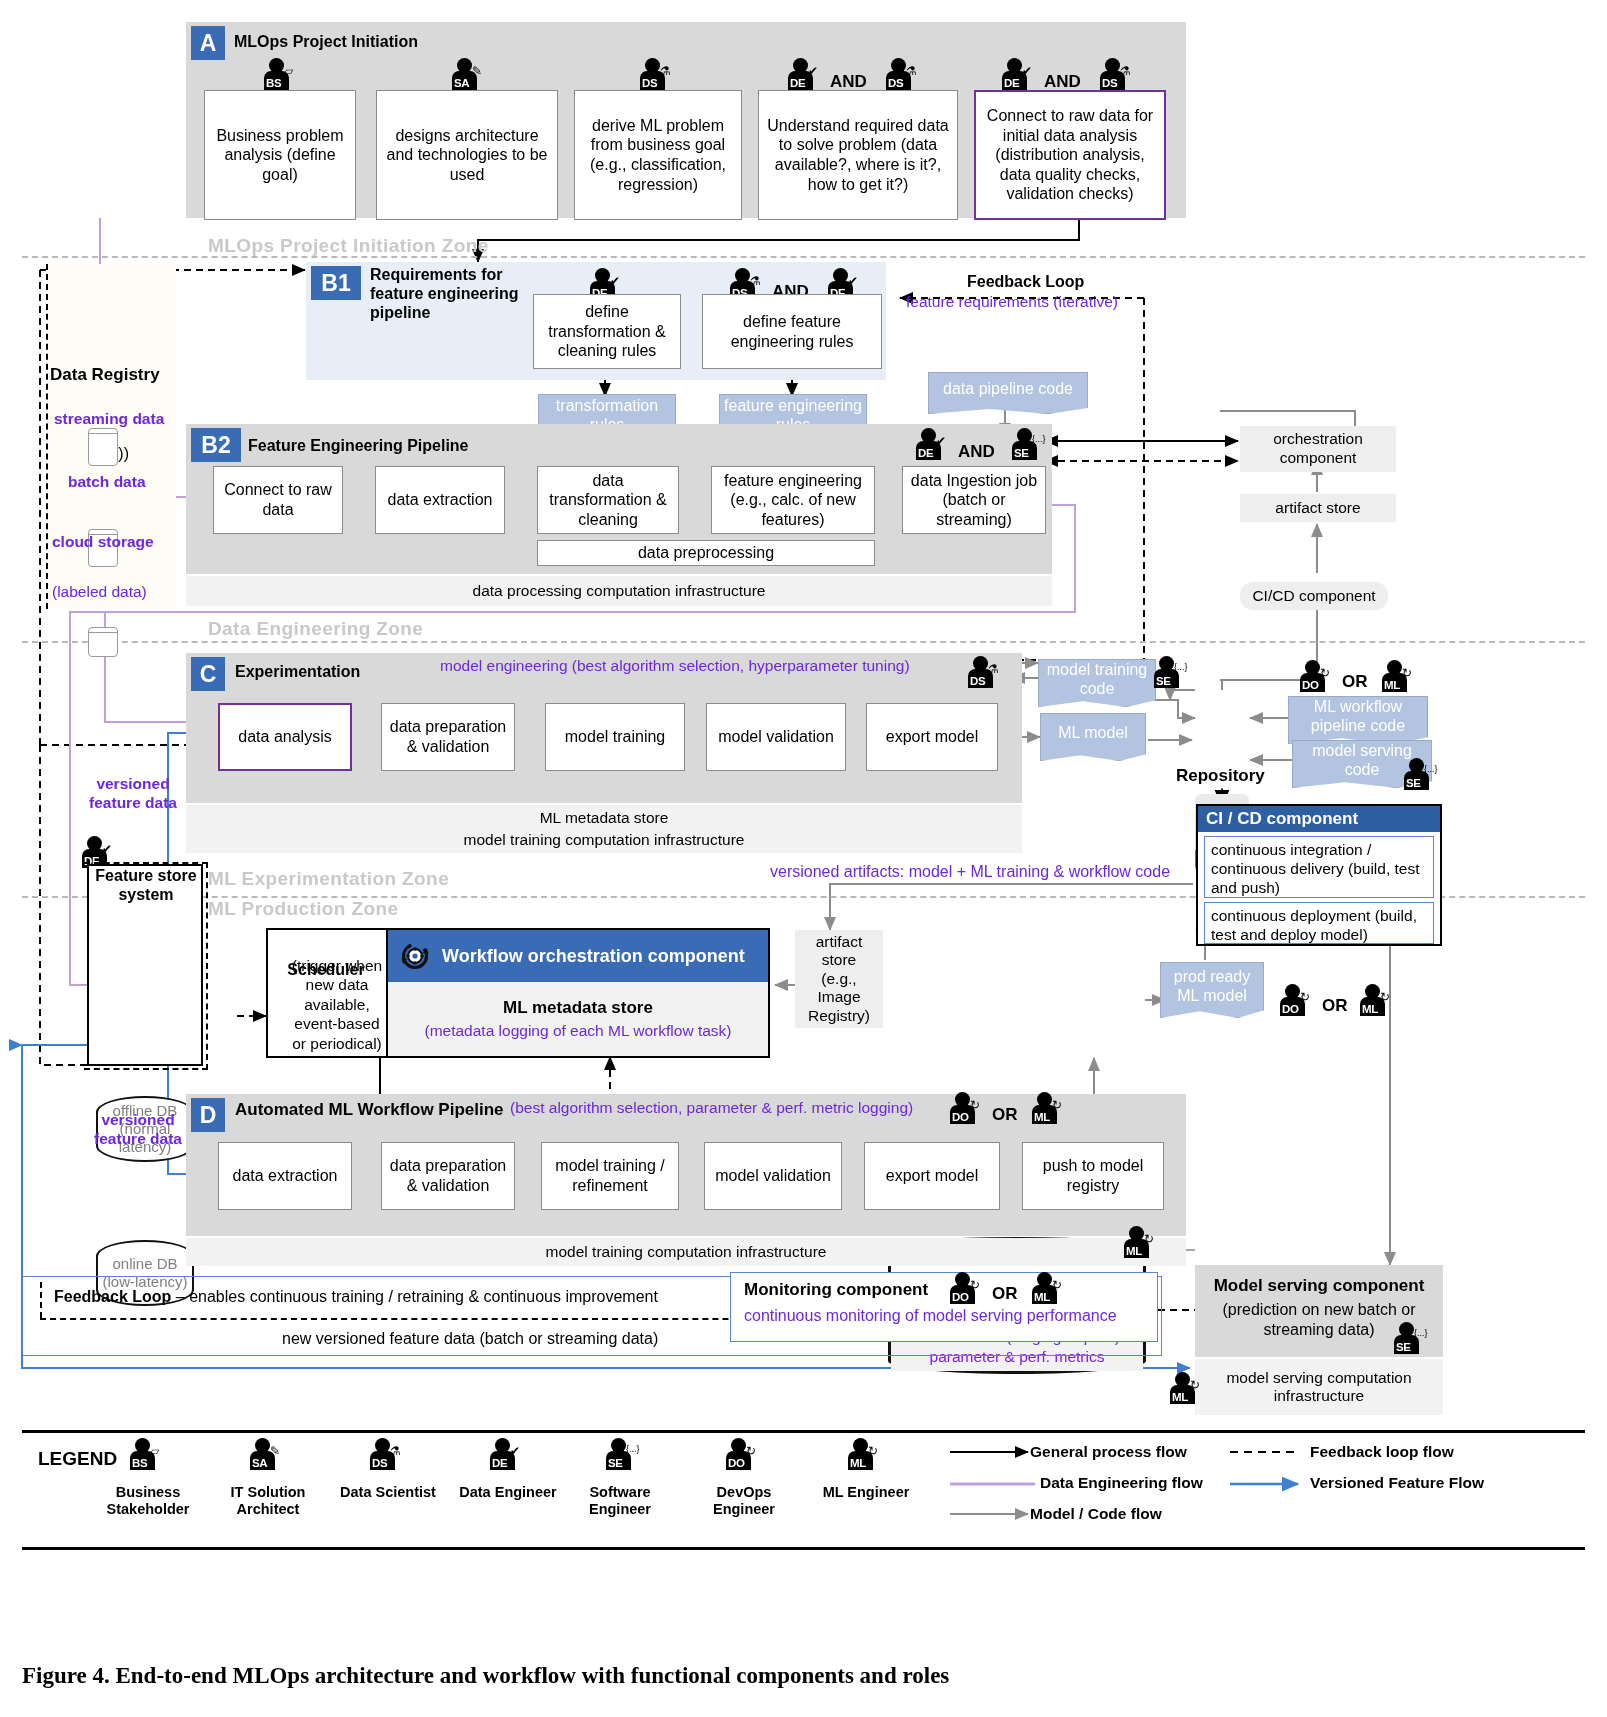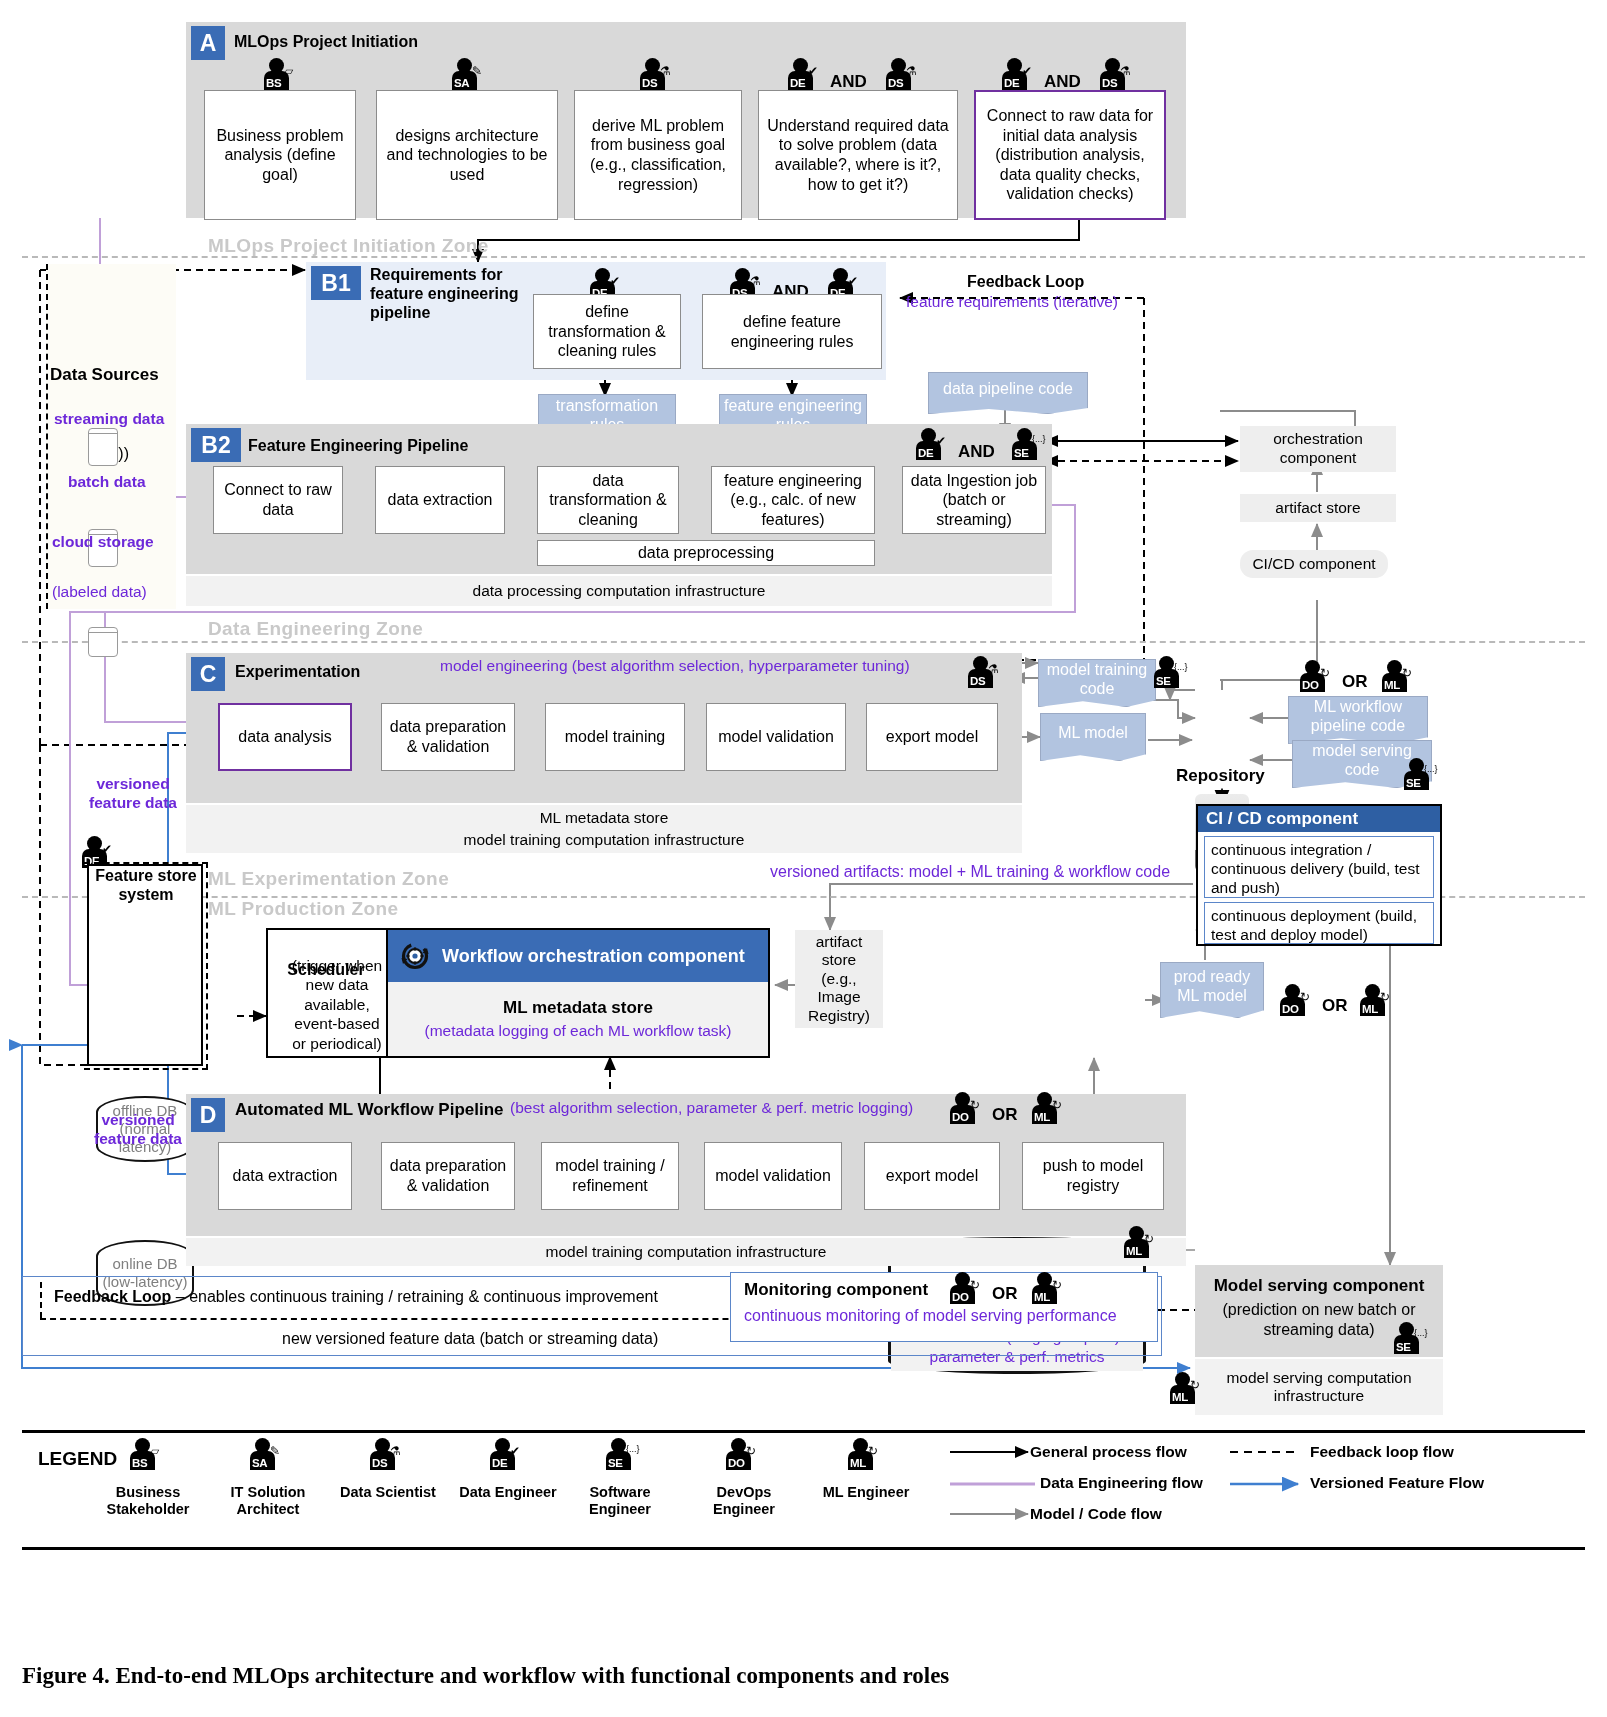--- a/index.html
+++ b/index.html
@@ -295,21 +295,21 @@
       <div class="adorn">⚗</div>
   </div>
 
   <div class="pbox abs" style="left:376px; top:90px; width:182px; height:130px;">designs architecture and technologies to be used</div>
   <div class="pbox abs" style="left:204px; top:90px; width:152px; height:130px;">Business problem analysis (define goal)</div>
   <div class="pbox abs" style="left:574px; top:90px; width:168px; height:130px;">derive ML problem from business goal (e.g., classification, regression)</div>
   <div class="pbox abs" style="left:758px; top:90px; width:200px; height:130px;">Understand required data to solve problem (data available?, where is it?, how to get it?)</div>
   <div class="pbox hl abs" style="left:974px; top:90px; width:192px; height:130px;">Connect to raw data for initial data analysis (distribution analysis, data quality checks, validation checks)</div>
 
   <div class="abs" style="left:46px; top:264px; width:130px; height:345px; background:#fdfcf6; border-left:2px dashed #000;"></div>
-  <div class="hdr abs" style="left:50px; top:365px; font-size:17px;">Data Sources</div>
+  <div class="hdr abs" style="left:50px; top:365px; font-size:17px;">Data Registry</div>
   <div class="lbl abs" style="left:54px; top:409px; font-weight:bold;">streaming data</div>
   <div class="cyl abs" style="left:88px; top:428px; width:30px; height:38px;">
     <span style="position:absolute; right:-12px; bottom:2px; font-size:16px;">))</span>
   </div>
   <div class="lbl abs" style="left:68px; top:472px; font-weight:bold;">batch data</div>
   <div class="cyl abs" style="left:88px; top:491px; width:30px; height:38px;"></div>
   <div class="lbl abs" style="left:52px; top:532px; font-weight:bold;">cloud storage</div>
   <div class="cyl abs" style="left:88px; top:551px; width:30px; height:30px;"></div>
   <div class="lbl abs" style="left:52px; top:582px;">(labeled data)</div>
 
@@ -369,21 +369,21 @@
   <div class="pbox abs" style="left:375px; top:466px; width:130px; height:68px;">data extraction</div>
   <div class="pbox abs" style="left:537px; top:466px; width:142px; height:68px;">data transformation &amp; cleaning</div>
   <div class="pbox abs" style="left:711px; top:466px; width:164px; height:68px;">feature engineering (e.g., calc. of new features)</div>
   <div class="pbox abs" style="left:902px; top:466px; width:144px; height:68px;">data Ingestion job (batch or streaming)</div>
 
   <div class="pbox abs" style="left:537px; top:540px; width:338px; height:26px;">data preprocessing</div>
   <div class="infra abs" style="left:186px; top:576px; width:866px; height:30px;">data processing computation infrastructure</div>
 
   <div class="grey-pill abs" style="left:1240px; top:426px; width:156px; height:46px;">orchestration component</div>
   <div class="grey-pill abs" style="left:1240px; top:494px; width:156px; height:28px;">artifact store</div>
-  <div class="grey-pill abs" style="left:1240px; top:550px; width:148px; height:28px;border-radius:13px;">CI/CD component</div>
+  <div class="grey-pill abs" style="left:1240px; top:582px; width:148px; height:28px;border-radius:13px;">CI/CD component</div>
 
   <div class="zone abs" style="left:186px; top:653px; width:836px; height:150px;"></div>
   <div class="tag abs" style="left:191px; top:657px; width:34px; height:34px;">C</div>
   <div class="hdr abs" style="left:235px; top:662px;">Experimentation</div>
   <div class="lbl abs" style="left:440px; top:656px;">model engineering (best algorithm selection, hyperparameter tuning)</div>
 
   <div class="pbox hl abs" style="left:218px; top:703px; width:134px; height:68px;">data analysis</div>
   <div class="pbox abs" style="left:381px; top:703px; width:134px; height:68px;">data preparation &amp; validation</div>
   <div class="pbox abs" style="left:545px; top:703px; width:140px; height:68px;">model training</div>
   <div class="pbox abs" style="left:706px; top:703px; width:140px; height:68px;">model validation</div>

